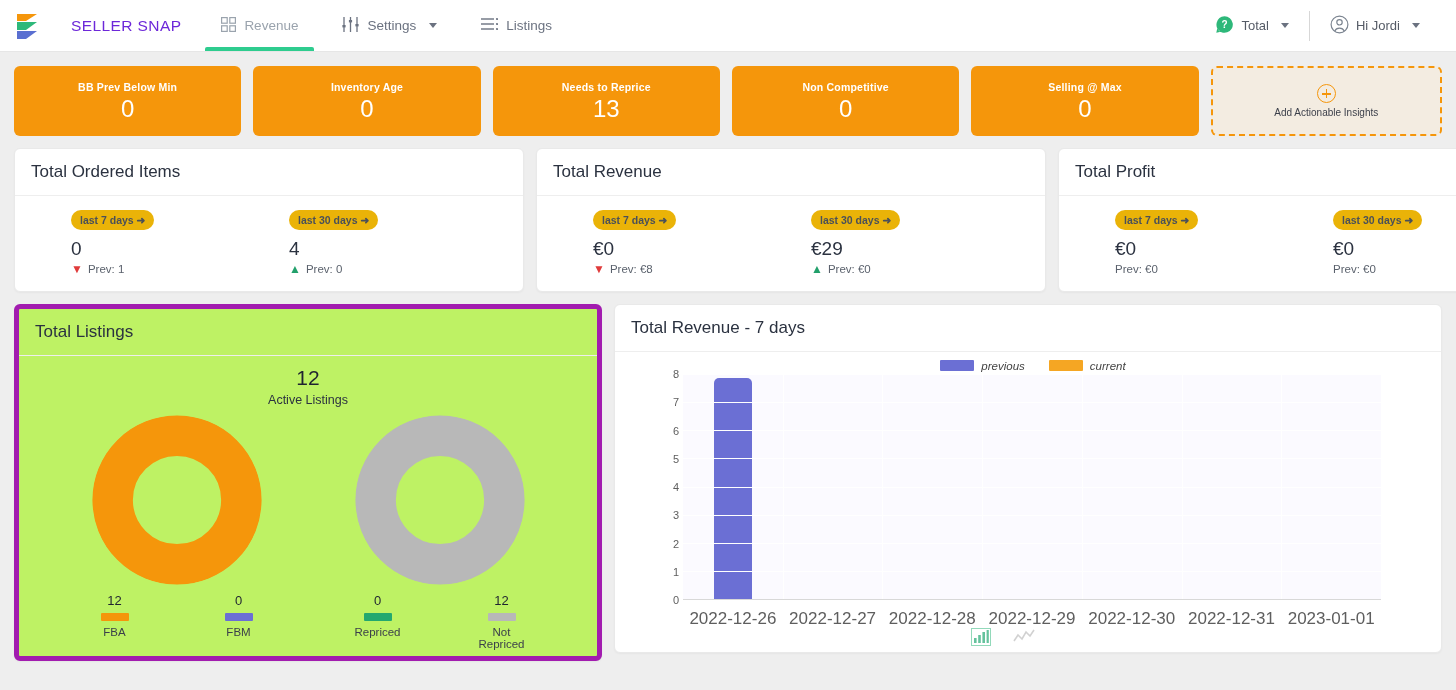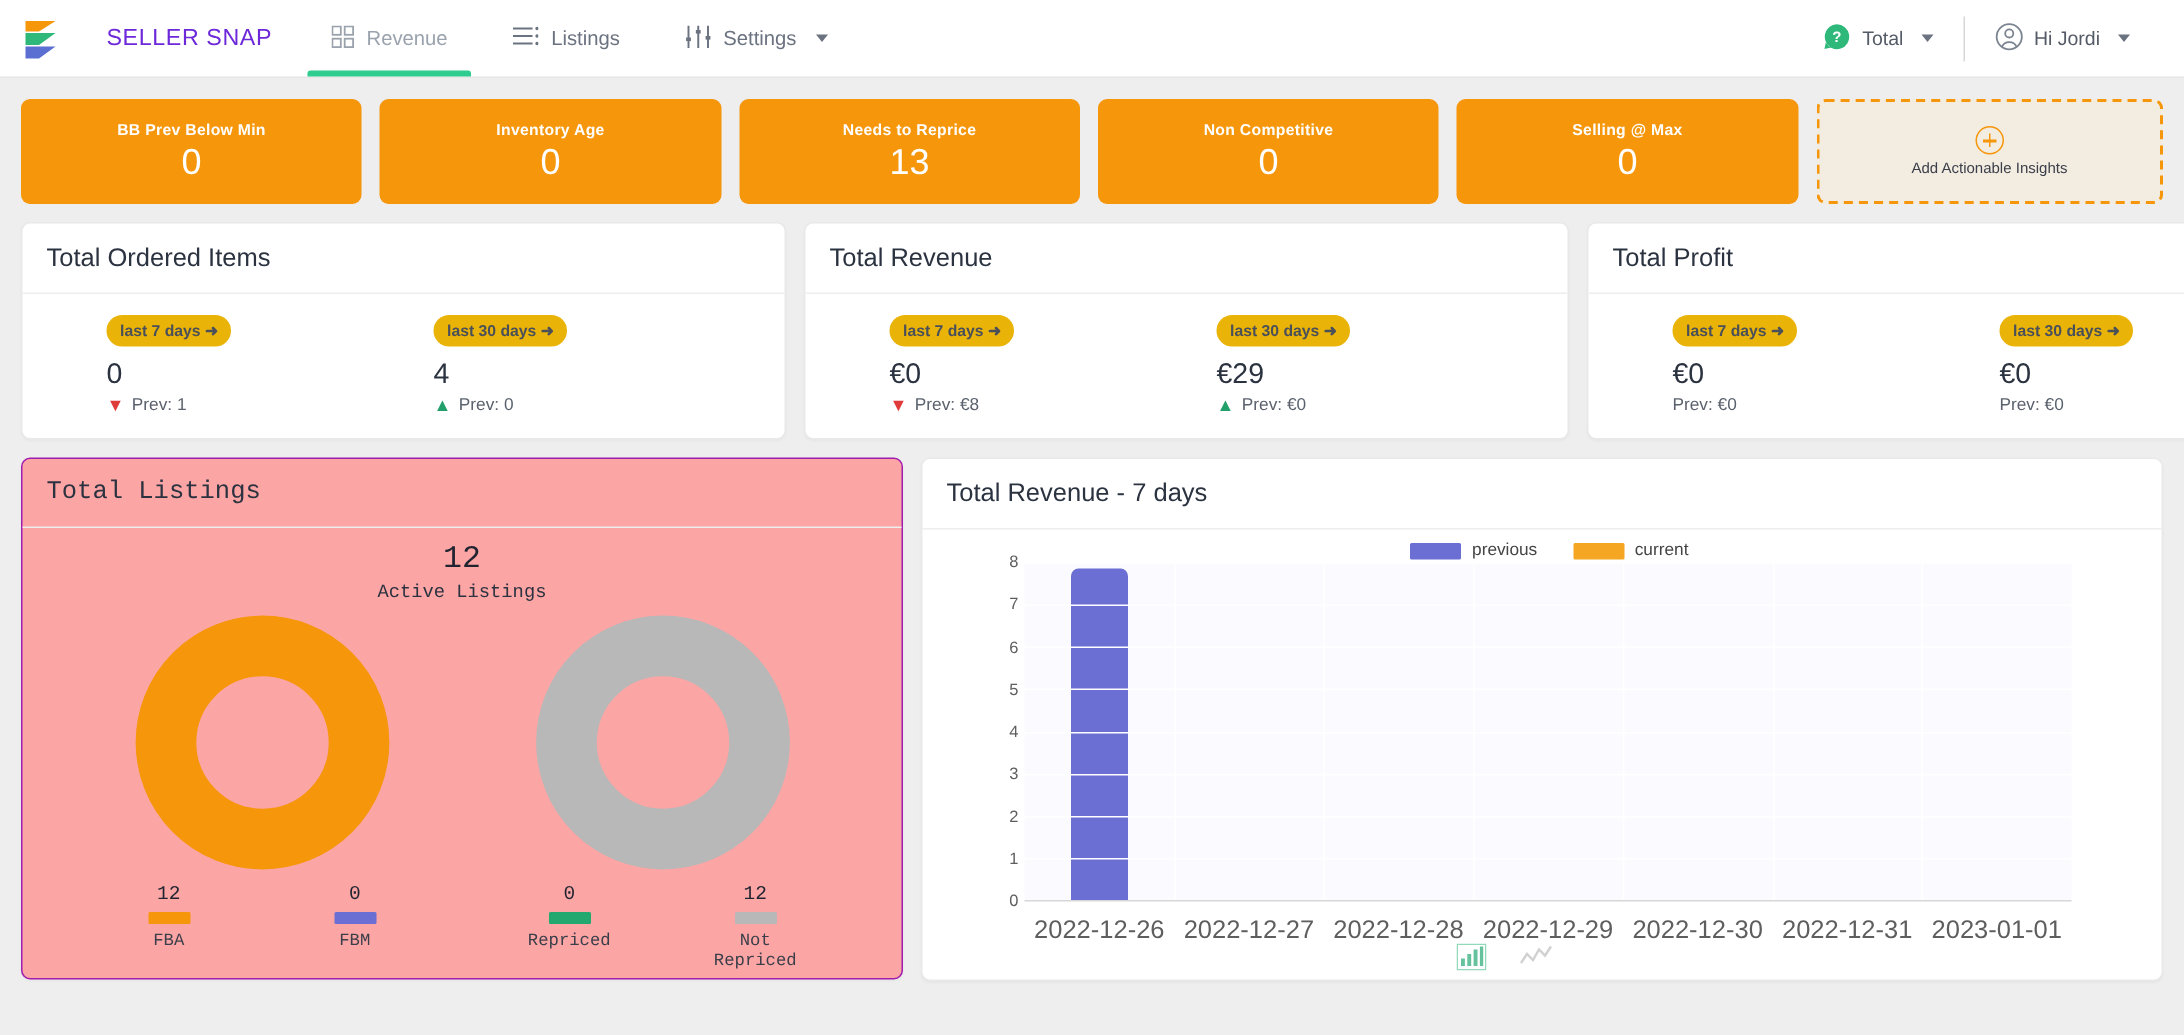--- a/index.html
+++ b/index.html
@@ -124,22 +124,22 @@
     cursor: pointer;
   }
   .stat-val { font-size: 19px; color: #2b3240; margin: 8px 0 3px; font-weight: 400; }
   .stat-prev { font-size: 11.5px; color: #5b626d; display: flex; align-items: center; gap: 5px; }
   .tri { font-size: 12px; line-height: 1; }
   .tri.down { color: #e03b3b; }
   .tri.up { color: #22a06b; }
 
   
   .lower-row { display: flex; gap: 12px; padding: 12px 14px 0 14px; align-items: flex-start; }
-  .panel-listings { width: 588px; background: #fca5a5; border-radius: 6px; border: 1px solid #a21caf;
-                    box-shadow: 0 1px 2px rgba(0,0,0,.04); font-family: Liberation Mono, monospace; }
+  .panel-listings { width: 588px; background: #bef264; border-radius: 6px; border: 5px solid #a21caf;
+                    box-shadow: 0 1px 2px rgba(0,0,0,.04); }
   .panel-revenue  { flex: 1; background: #fff; border-radius: 6px; border: 1px solid #e9e9e9;
                     box-shadow: 0 1px 2px rgba(0,0,0,.04); }
 
   .listings-body { position: relative; height: 300px; padding-top: 10px; }
   .active-count { text-align: center; font-size: 21px; color: #1f2430; font-weight: 500; }
   .active-label { text-align: center; font-size: 12.5px; color: #2b3240; margin-top: 3px; }
 
   .donuts { display: flex; justify-content: space-around; margin-top: 8px; padding: 0 26px; }
   .donut-block { width: 230px; }
   .donut {
@@ -152,21 +152,21 @@
   .legend-num { font-size: 13px; color: #1f2430; }
   .legend-swatch { width: 28px; height: 8px; border-radius: 1px; margin: 5px auto 5px; }
   .legend-text { font-size: 11.5px; color: #3b3f4a; }
 
   
   .chart-area { position: relative; height: 300px; padding: 6px 60px 0 10px; }
   .chart-legend {
     display: flex; justify-content: center; gap: 24px;
     margin-left: 60px; margin-top: 2px; margin-bottom: 2px;
   }
-  .cl-item { display: flex; align-items: flex-end; gap: 7px; font-size: 11.5px; color: #444; }
+  .cl-item { display: flex; align-items: flex-start; gap: 7px; font-size: 11.5px; color: #444; font-style: italic; }
   .cl-sw { width: 34px; height: 11px; border-radius: 1px; }
   .plot-wrap { position: relative; height: 252px; margin-left: 30px; }
   .ylabels { position: absolute; left: 0; top: 0; bottom: 26px; width: 24px; }
   .ylabel { position: absolute; right: 0; font-size: 11px; color: #5e5e5e; transform: translateY(-50%); }
   .plot {
     position: absolute; left: 28px; right: 0; top: 0; bottom: 26px;
     background: #fbfaff;
     border-bottom: 1px solid #d8d8d8;
   }
   .gline-h { position: absolute; left: 0; right: 0; height: 1px; background: #ffffff; }
@@ -200,49 +200,49 @@
     <div class="nav-item active">
       <span>
         <svg width="15" height="15" viewBox="0 0 15 15">
           <rect x="0.6" y="0.6" width="5.6" height="5.6" fill="none" stroke="#9aa3ad" stroke-width="1.2"></rect>
           <rect x="8.8" y="0.6" width="5.6" height="5.6" fill="none" stroke="#9aa3ad" stroke-width="1.2"></rect>
           <rect x="0.6" y="8.8" width="5.6" height="5.6" fill="none" stroke="#9aa3ad" stroke-width="1.2"></rect>
           <rect x="8.8" y="8.8" width="5.6" height="5.6" fill="none" stroke="#9aa3ad" stroke-width="1.2"></rect>
         </svg>
       </span>
       <span>Revenue</span>
-    </div>
-
-    <div class="nav-item">
-      <span>
-        <svg width="17" height="14" viewBox="0 0 17 14">
-          <line x1="0" y1="2" x2="13" y2="2" stroke="#6b7280" stroke-width="1.4"></line>
-          <line x1="0" y1="7" x2="13" y2="7" stroke="#6b7280" stroke-width="1.4"></line>
-          <line x1="0" y1="12" x2="13" y2="12" stroke="#6b7280" stroke-width="1.4"></line>
-          <circle cx="16" cy="2" r="1.1" fill="#6b7280"></circle>
-          <circle cx="16" cy="7" r="1.1" fill="#6b7280"></circle>
-          <circle cx="16" cy="12" r="1.1" fill="#6b7280"></circle>
-        </svg>
-      </span>
-      <span>Listings</span>
     </div>
 
     <div class="nav-item">
       <span>
         <svg width="17" height="15" viewBox="0 0 17 15">
           <line x1="2" y1="0" x2="2" y2="15" stroke="#6b7280" stroke-width="1.3"></line>
           <line x1="8.5" y1="0" x2="8.5" y2="15" stroke="#6b7280" stroke-width="1.3"></line>
           <line x1="15" y1="0" x2="15" y2="15" stroke="#6b7280" stroke-width="1.3"></line>
           <rect x="0.4" y="8" width="3.2" height="2.4" fill="#6b7280"></rect>
           <rect x="6.9" y="3" width="3.2" height="2.4" fill="#6b7280"></rect>
           <rect x="13.4" y="7" width="3.2" height="2.4" fill="#6b7280"></rect>
         </svg>
       </span>
       <span>Settings</span>
       <span class="caret"></span>
+    </div>
+
+    <div class="nav-item">
+      <span>
+        <svg width="17" height="14" viewBox="0 0 17 14">
+          <line x1="0" y1="2" x2="13" y2="2" stroke="#6b7280" stroke-width="1.4"></line>
+          <line x1="0" y1="7" x2="13" y2="7" stroke="#6b7280" stroke-width="1.4"></line>
+          <line x1="0" y1="12" x2="13" y2="12" stroke="#6b7280" stroke-width="1.4"></line>
+          <circle cx="16" cy="2" r="1.1" fill="#6b7280"></circle>
+          <circle cx="16" cy="7" r="1.1" fill="#6b7280"></circle>
+          <circle cx="16" cy="12" r="1.1" fill="#6b7280"></circle>
+        </svg>
+      </span>
+      <span>Listings</span>
     </div>
   </div>
 
   <div class="header-right">
     <div class="hr-item">
       <span>
         <svg width="19" height="19" viewBox="0 0 19 19">
           <path d="M9.5 1.2a8.3 8.3 0 1 1-7.3 12.2L1.3 17.7l4.4-1A8.3 8.3 0 0 1 9.5 1.2z" fill="#2eb87a"></path>
           <text x="9.5" y="13" font-size="10" font-family="Liberation Sans, sans-serif" fill="#ffffff" text-anchor="middle" font-weight="bold">?</text>
         </svg>

